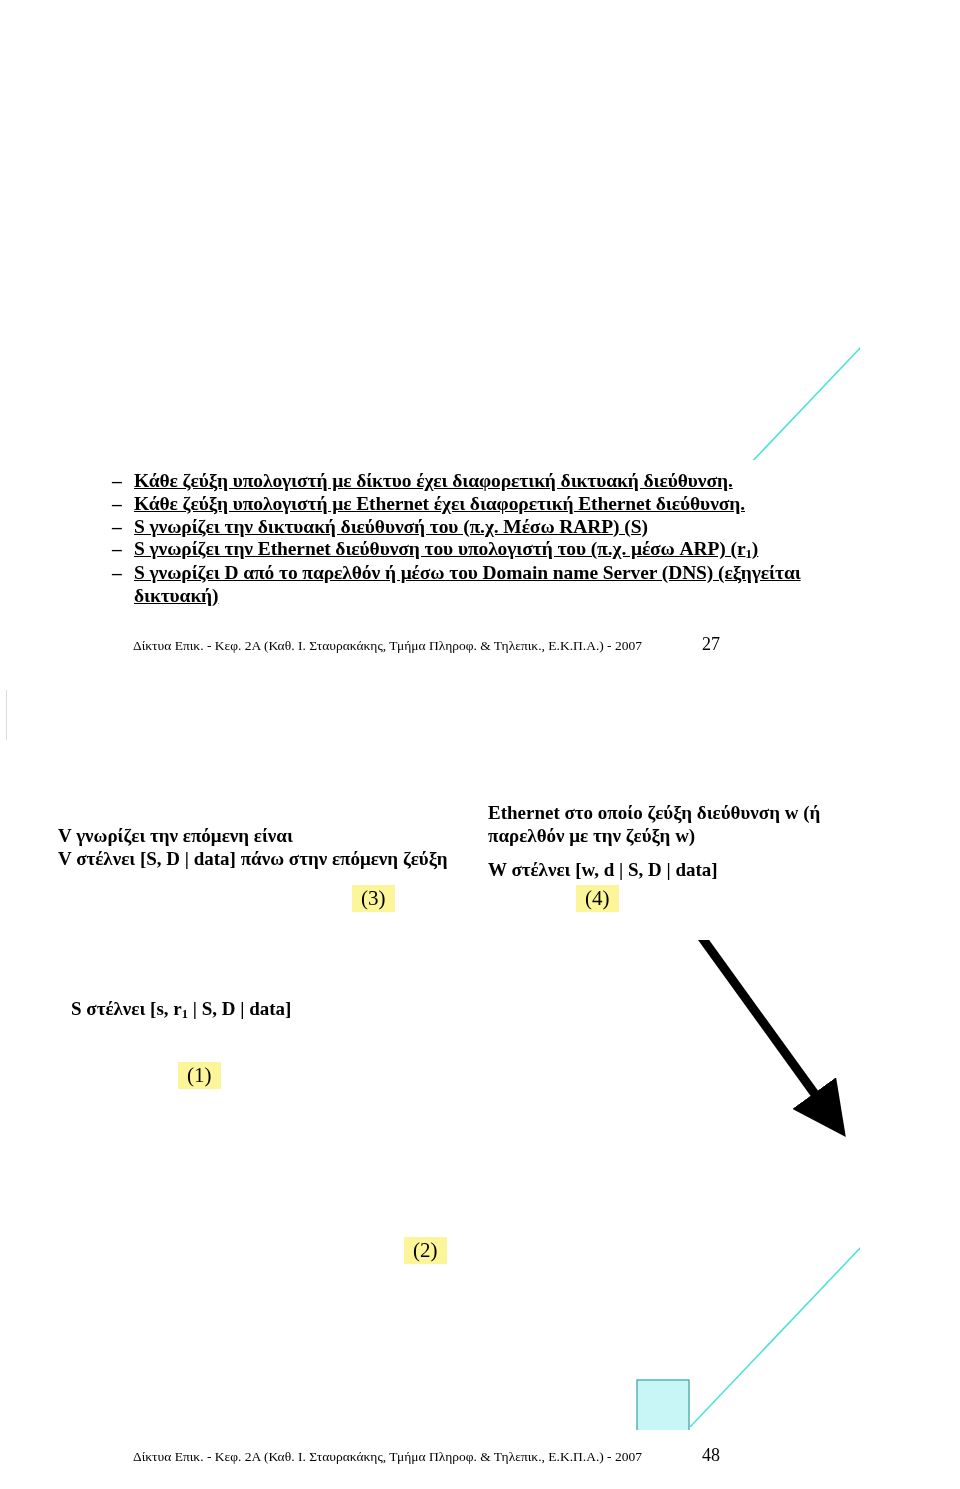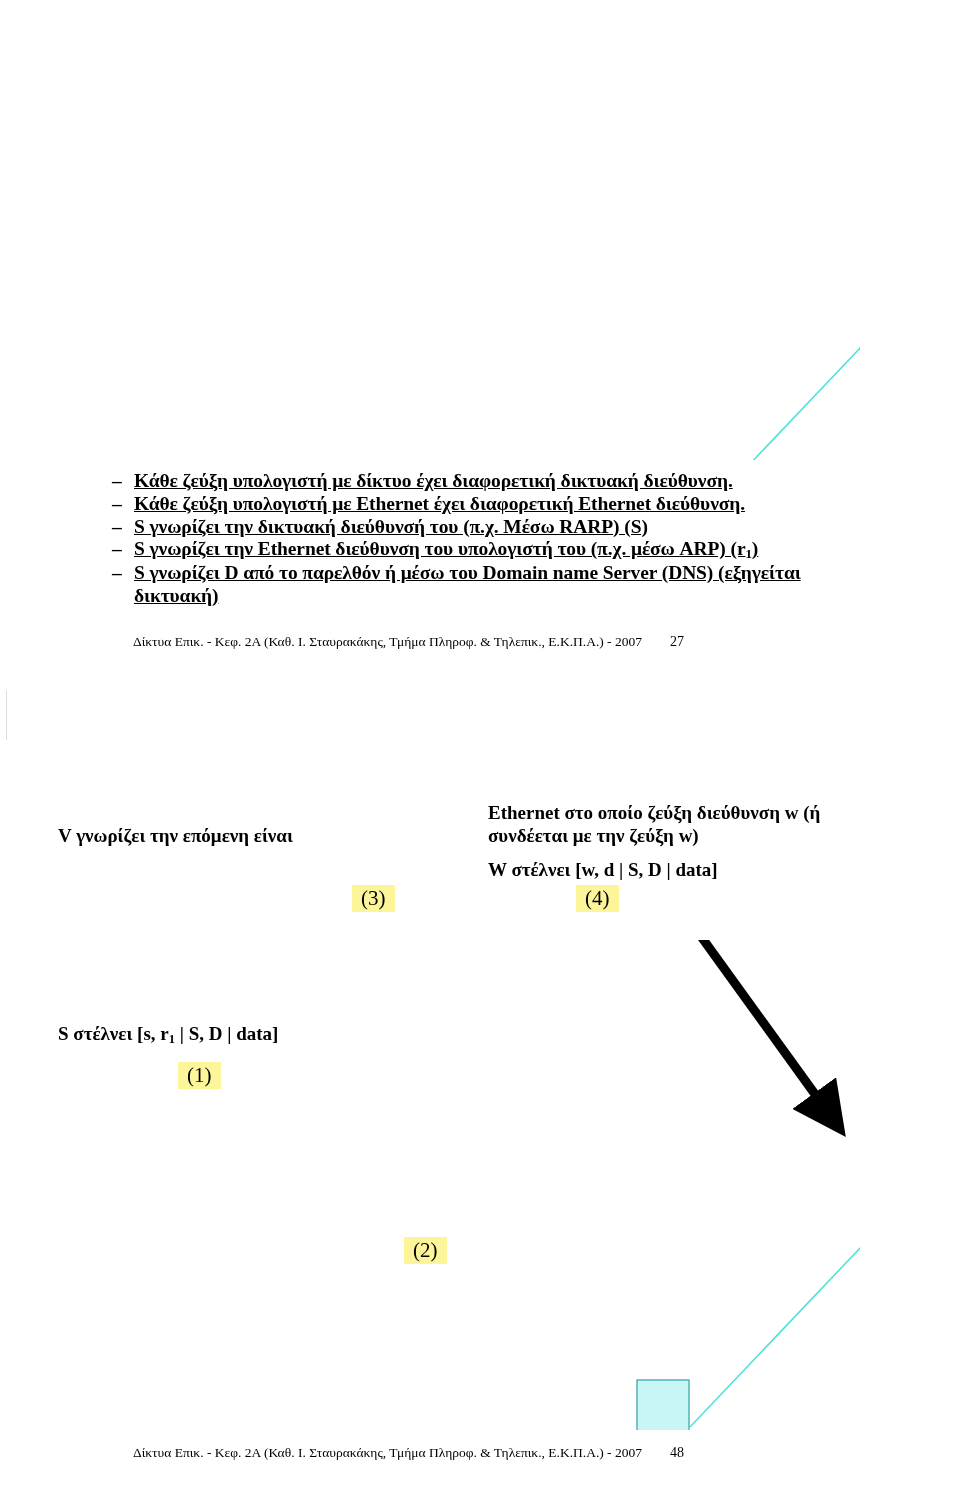--- a/index.html
+++ b/index.html
@@ -18,21 +18,21 @@
   .diagram svg{display:block;}
 
   
   .bullets{position:absolute;left:112px;top:470px;width:760px;}
   .bullet-row{display:flex;align-items:flex-start;font-weight:bold;font-size:19.5px;line-height:1.17;letter-spacing:-0.1px;}
   .dash{width:22px;flex:0 0 22px;text-align:left;}
   .btext{flex:1 1 auto;text-decoration:underline;}
   .btext .sub{font-size:13px;vertical-align:-0.25em;}
 
   .footer{position:absolute;font-size:13.5px;font-family:"Liberation Serif",serif;white-space:nowrap;}
-  .footer .pg{display:inline-block;margin-left:28px;font-size:14px;}
+  .footer .pg{display:inline-block;margin-left:60px;font-size:18px;}
 
   
   .anno{position:absolute;font-weight:bold;font-size:19px;line-height:1.2;}
   .anno .sub{font-size:12.5px;vertical-align:-0.25em;}
   .step{position:absolute;background:#fcf59a;font-weight:normal;font-size:21px;font-family:"Liberation Serif",serif;padding:2px 9px 3px 9px;line-height:1.05;}
 </style>
 </head>
 <body>
 
 <div class="page">
@@ -186,29 +186,30 @@
 
     <div class="footer" style="left:133px;top:634px;">
       <span>Δίκτυα Επικ. - Κεφ. 2Α  (Καθ. Ι. Σταυρακάκης, Τμήμα Πληροφ. &amp; Τηλεπικ., Ε.Κ.Π.Α.) - 2007</span><span class="pg">27</span>
     </div>
   </div>
 
   <div class="slide" id="slide28">
 
     <div class="anno" style="left:58px;top:85px;width:400px;">
       <div>V γνωρίζει  την επόμενη είναι</div>
+      <div>V στέλνει [S, D | data] πάνω στην επόμενη ζεύξη</div>
     </div>
 
     <div class="anno" style="left:488px;top:62px;width:400px;">
       <div>Ethernet στο οποίο ζεύξη διεύθυνση w (ή</div>
-      <div>συνδέεται με την ζεύξη w)</div>
+      <div>παρελθόν με την ζεύξη w)</div>
       <div style="margin-top:11px;">W στέλνει [w, d | S, D | data]</div>
     </div>
 
-    <div class="anno" style="left:58px;top:258px;margin-top:25px;">
+    <div class="anno" style="left:71px;top:258px;">
       <span>S στέλνει [s, r</span><span class="sub">1</span><span> | S, D | data]</span>
     </div>
 
 
     <div class="step" style="left:178px;top:322px;">(1)</div>
     <div class="step" style="left:404px;top:497px;">(2)</div>
     <div class="step" style="left:352px;top:145px;">(3)</div>
     <div class="step" style="left:576px;top:145px;">(4)</div>
 
     <div class="diagram" style="left:130px;top:200px;">

